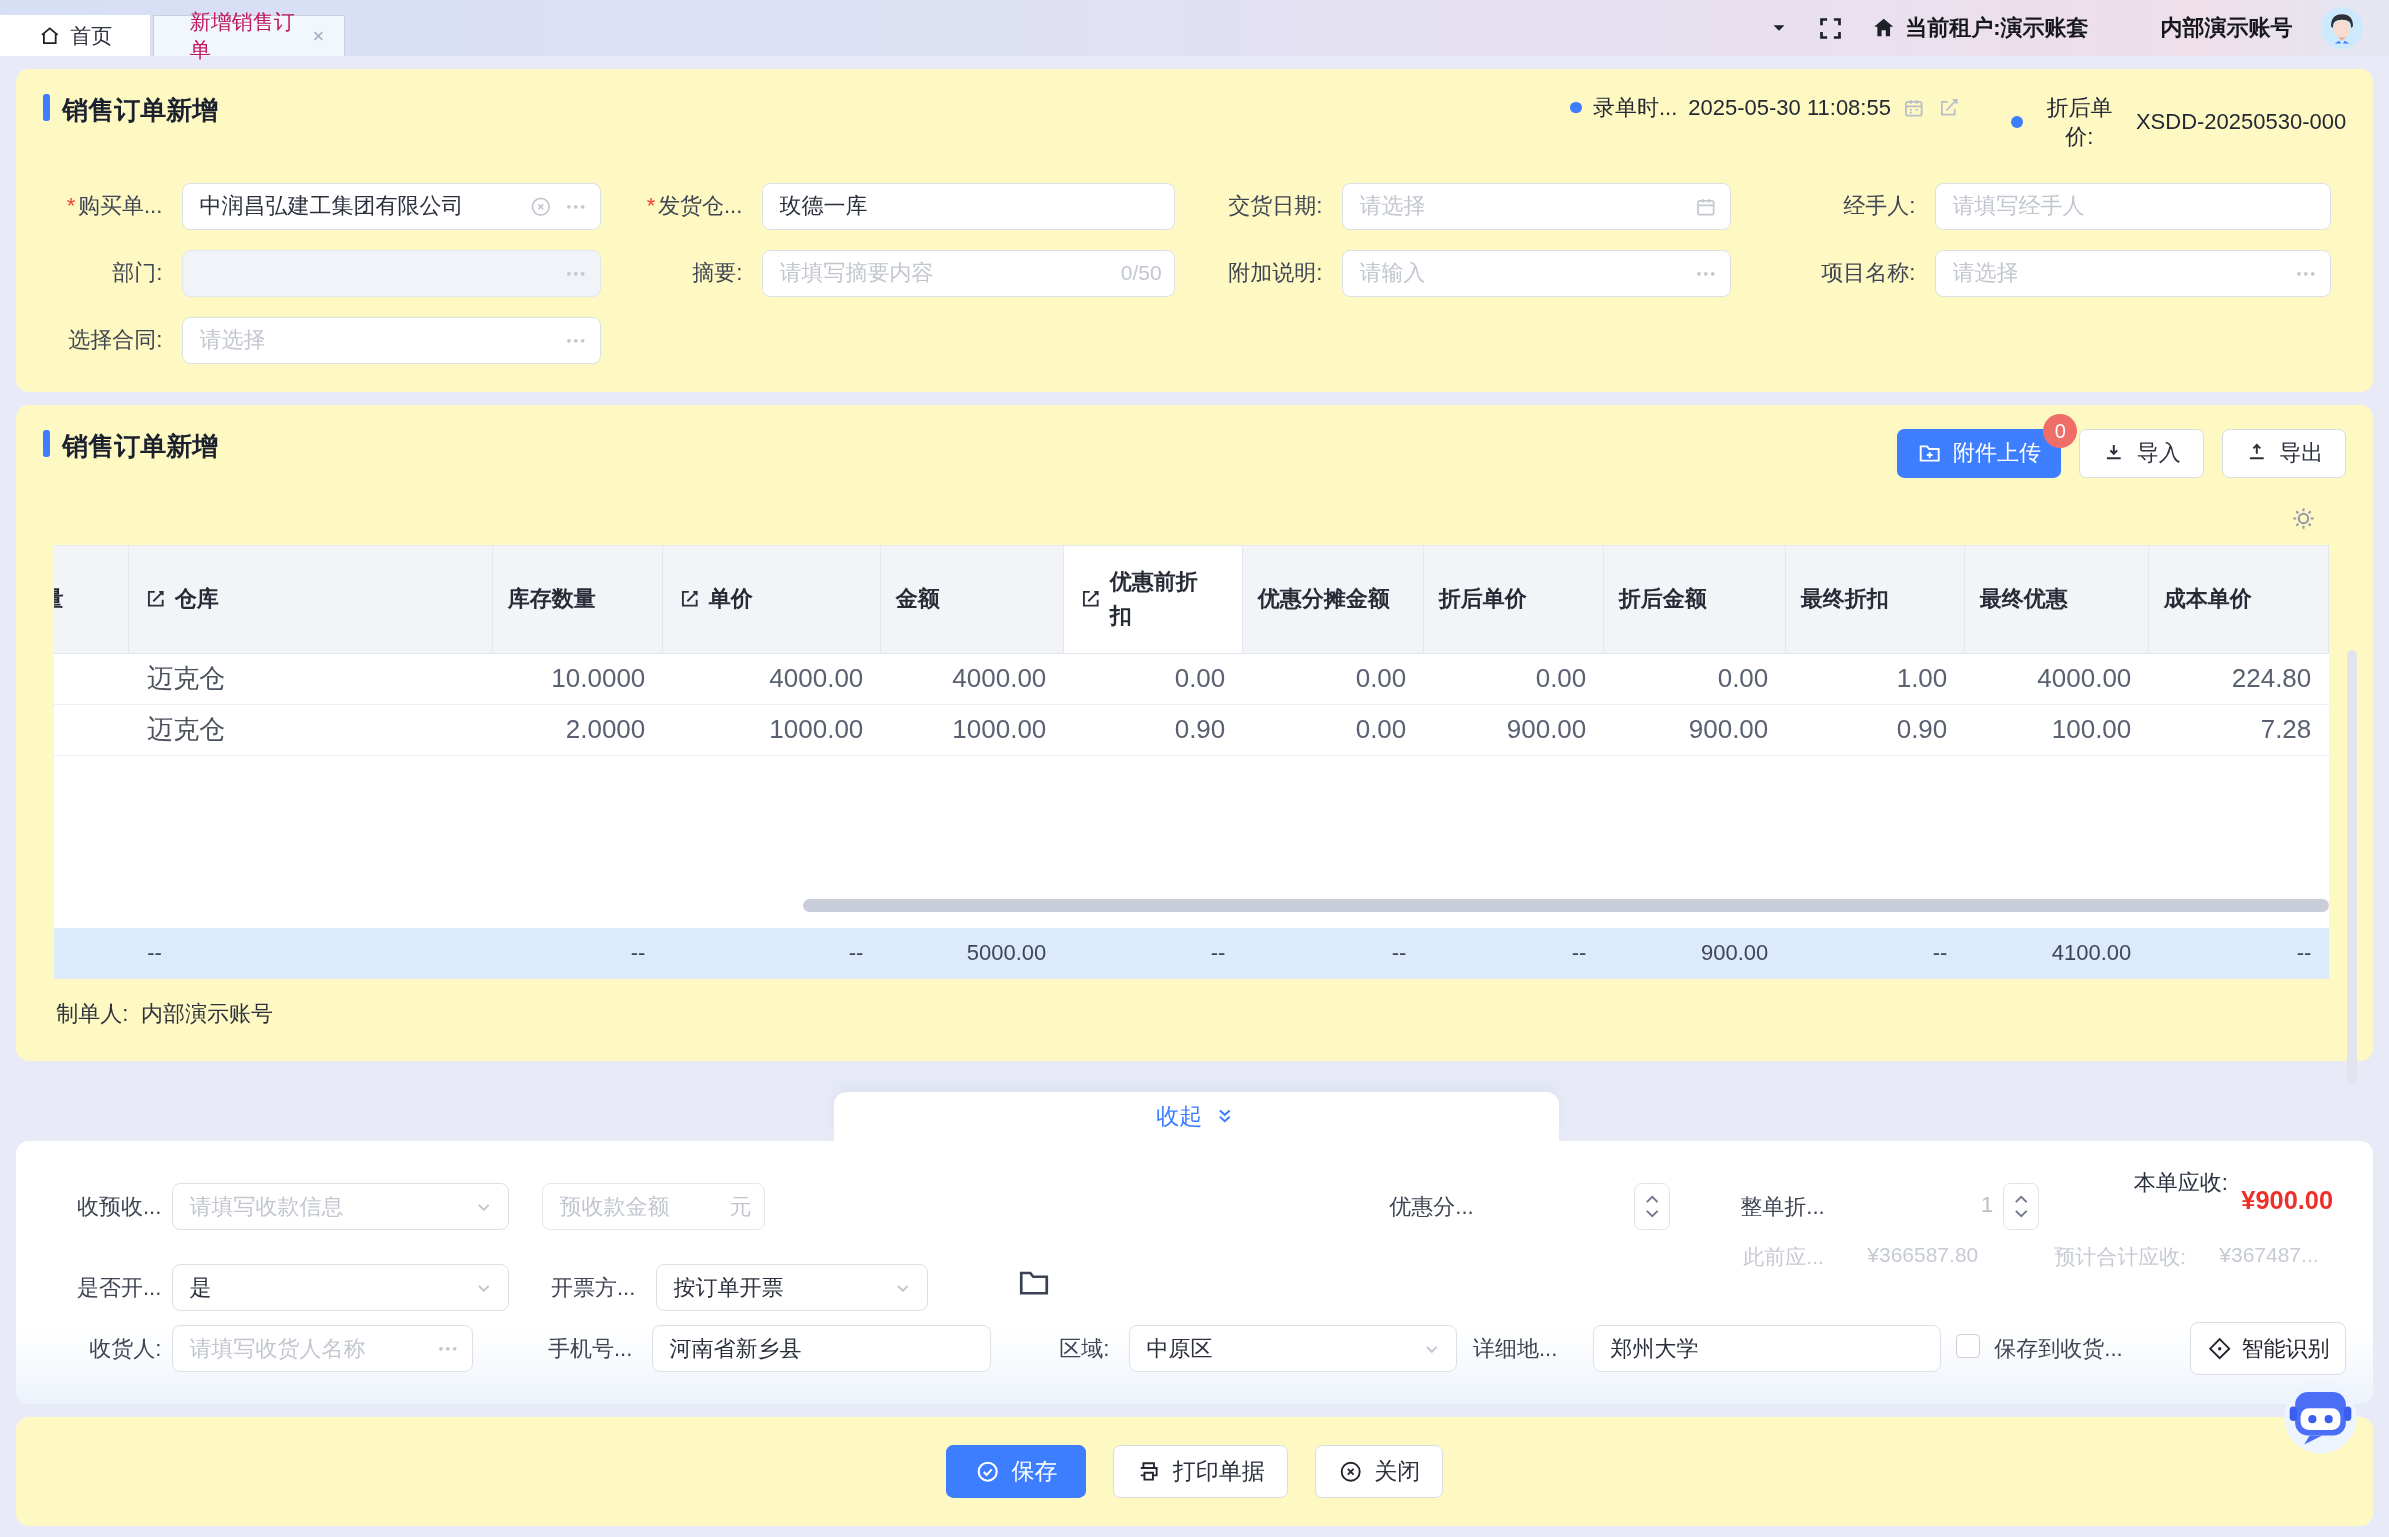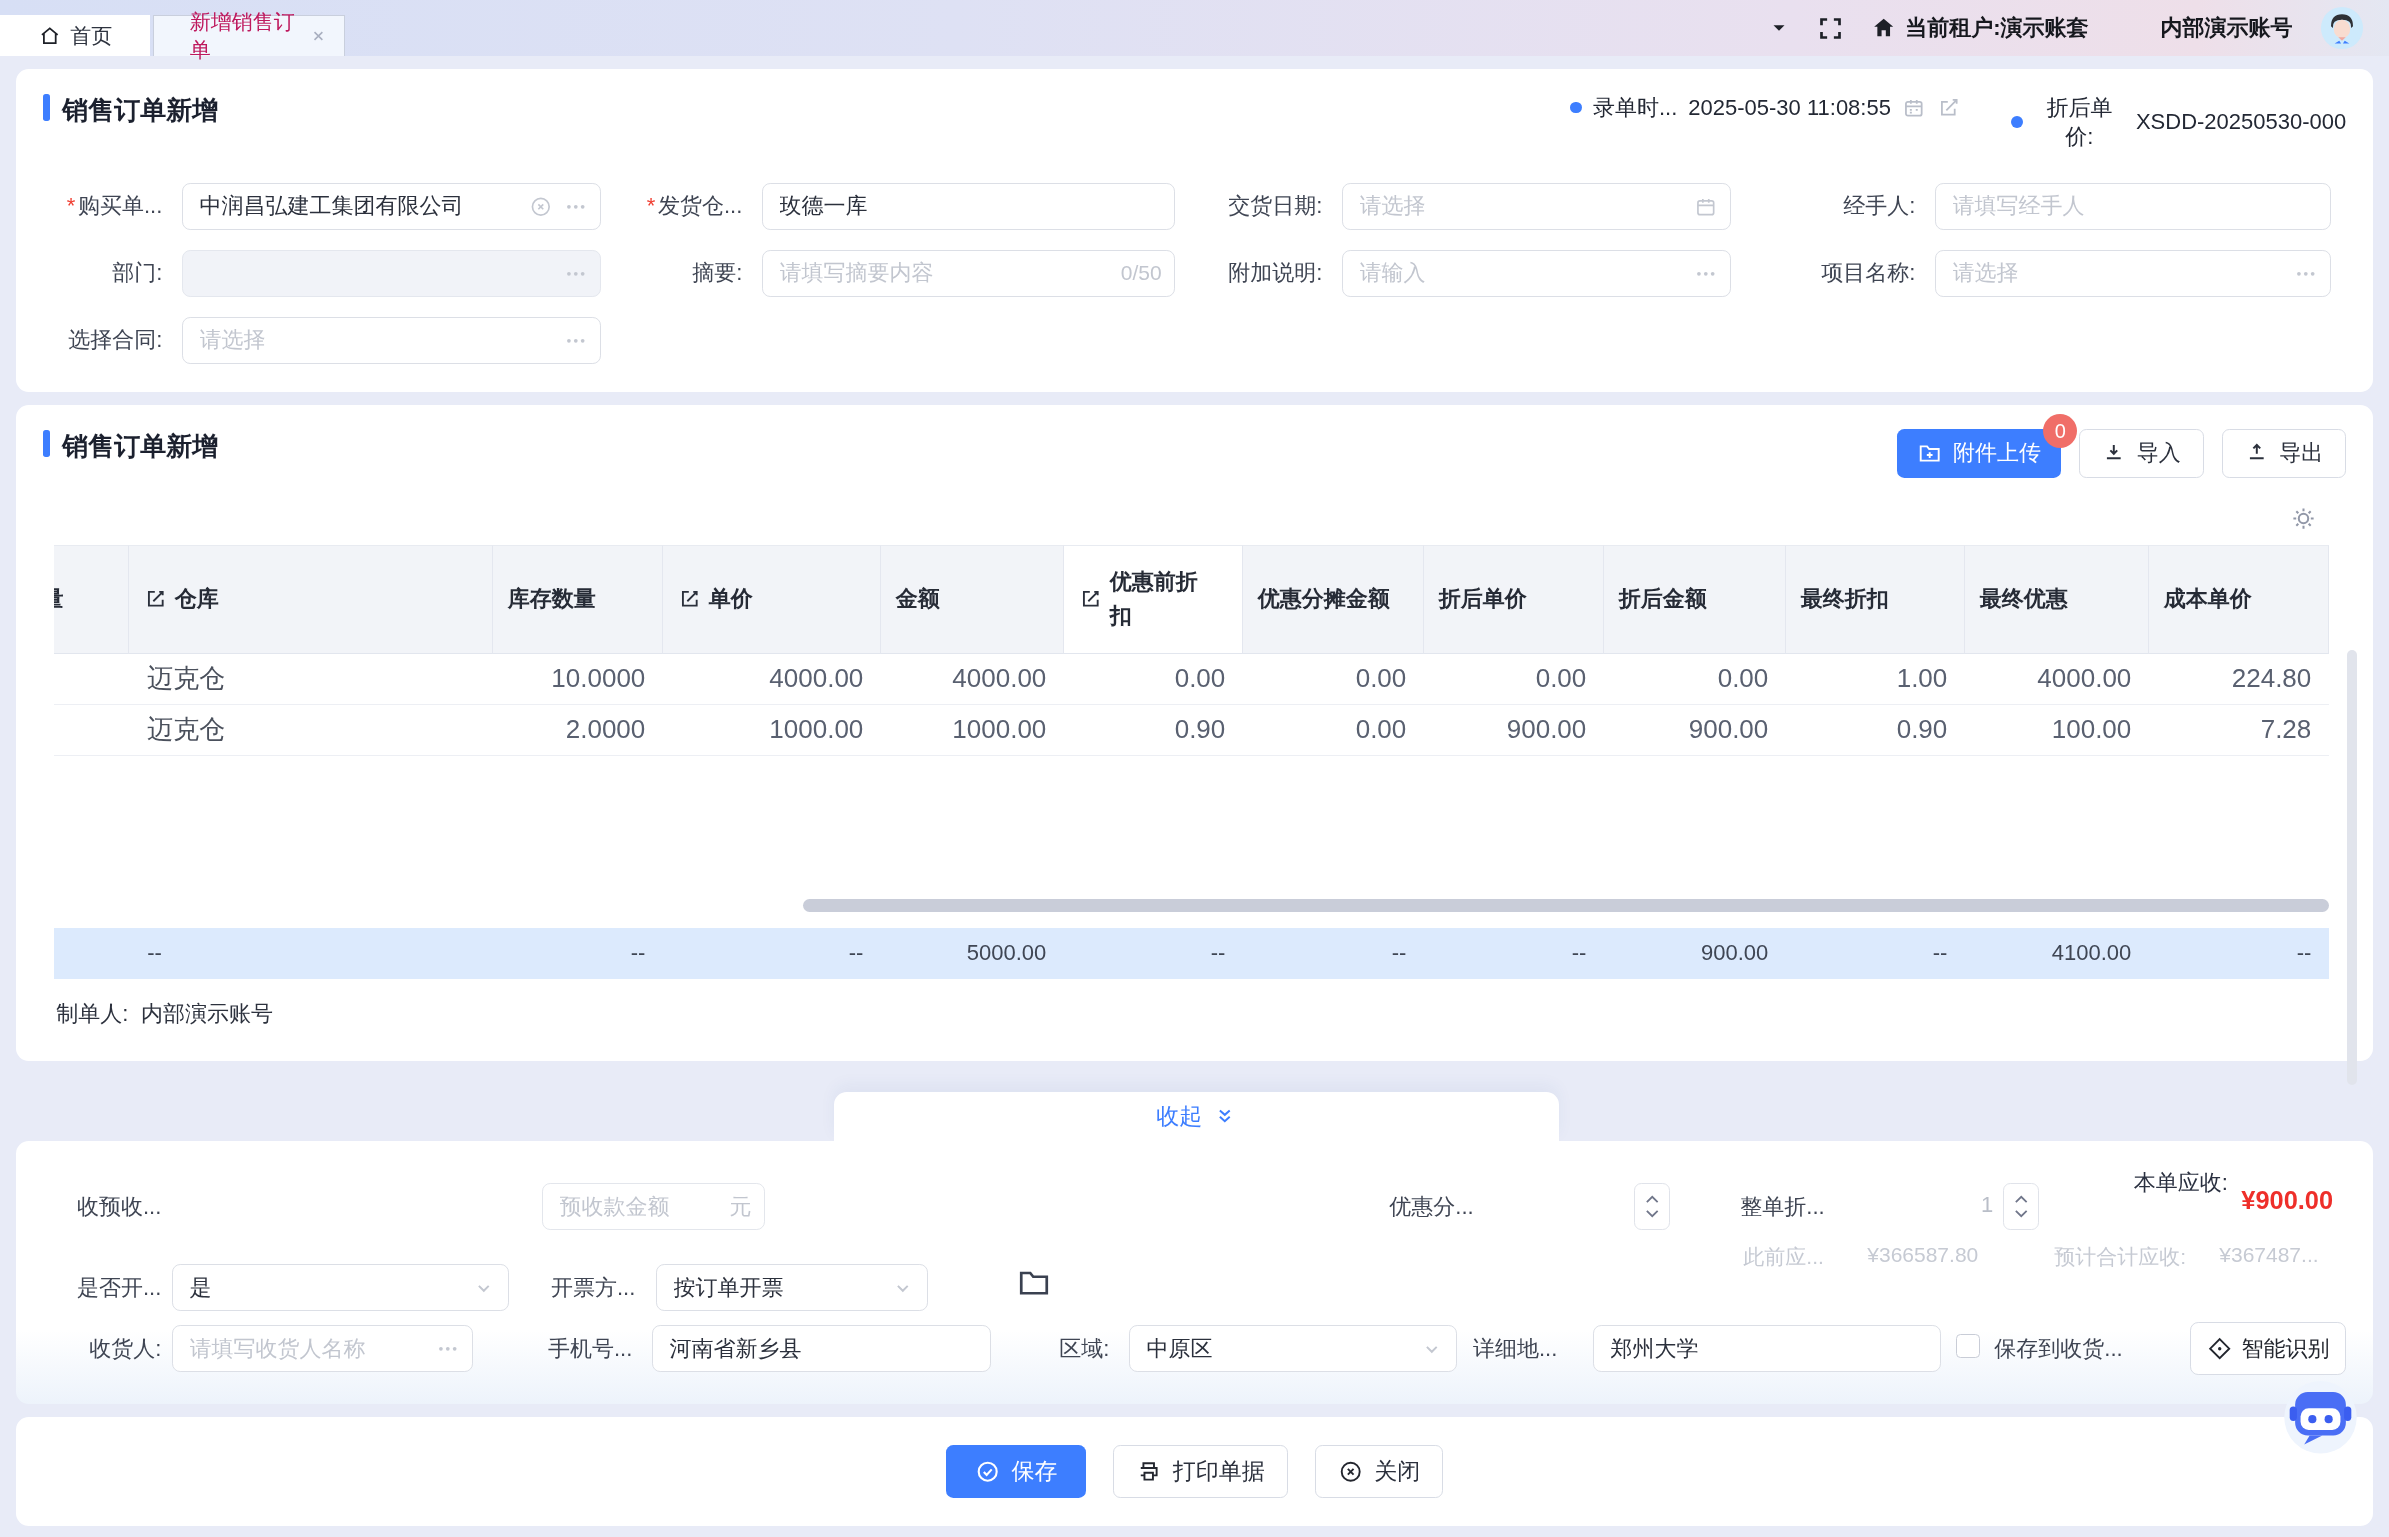--- a/index.html
+++ b/index.html
@@ -26,21 +26,21 @@
     background: #f2f6fd; width: 192px; margin-left: 2.7px; padding: 0 16.3px 0 36px;
     border: 0.9px solid #c9cfdd; border-bottom: none; color: #be185d;
     justify-content: flex-end;
   }
   .topbar-right { margin-left: auto; height: 100%; display: flex; align-items: center; gap: 27px; padding-right: 25.4px; }
   .tenant { display: flex; align-items: center; gap: 9px; font-size: 22px; font-weight: bold; color: #16181e; }
   .account { font-size: 22px; font-weight: bold; color: #16181e; margin-left: 45px; }
   .icon-dark { color: #1d2027; }
 
   
-  .card { position: absolute; background: #ffffff; border-radius: 12.7px; }
+  .card { position: absolute; background: #fef9c3; border-radius: 12.7px; }
   .card-header { left: 16.3px; top: 69px; width: 2357px; height: 323px; }
   .card-table  { left: 16.3px; top: 405px; width: 2357px; height: 656px; }
   .collapse-bar {
     position: absolute; left: 834px; top: 1092px; width: 725px; height: 49px;
     background: #fff; border-radius: 12.7px 12.7px 0 0;
     display: flex; align-items: center; justify-content: center; gap: 11px;
     color: #3d7eff; font-size: 23px; box-shadow: 0 -7.3px 16.3px rgba(40,70,140,.05);
     cursor: pointer;
   }
   .card-bottom { left: 16.3px; top: 1141px; width: 2357px; height: 263px;
@@ -450,20 +450,26 @@
 <div class="collapse-bar">
   <span>收起</span>
   <svg width="23.6" height="23.6" viewBox="0 0 24 24" fill="none" stroke="#3d7eff" stroke-width="2">
     <path d="M7 5.5 L12 10 L17 5.5 M7 12 L12 16.5 L17 12"></path>
   </svg>
 </div>
 
 <section class="card card-bottom">
 
   <label class="bf-label" style="left:38px; top:51px; width:107px;">收预收...</label>
+  <div class="bf-box" style="left:156px; top:42px; width:337px;">
+    <input placeholder="请填写收款信息" style="">
+    <svg class="chev" width="23.6" height="23.6" viewBox="0 0 24 24" fill="none" stroke="currentColor" stroke-width="2">
+        <path d="M7 10 L12 15 L17 10"></path>
+      </svg>
+  </div>
   <div class="bf-box" style="left:526px; top:42px; width:223px; border-color:#e3e6ec;">
     <input placeholder="预收款金额" style="">
     <span class="suffix">元</span>
   </div>
 
   <label class="bf-label" style="left:1373px; top:51px;">优惠分...</label>
   <div class="spinner" style="left:1618px; top:42px;">
     <svg width="14.5" height="9" viewBox="0 0 16 10" fill="none" stroke="currentColor" stroke-width="2">
         <path d="M2 8 L8 2 L14 8"></path>
       </svg>

